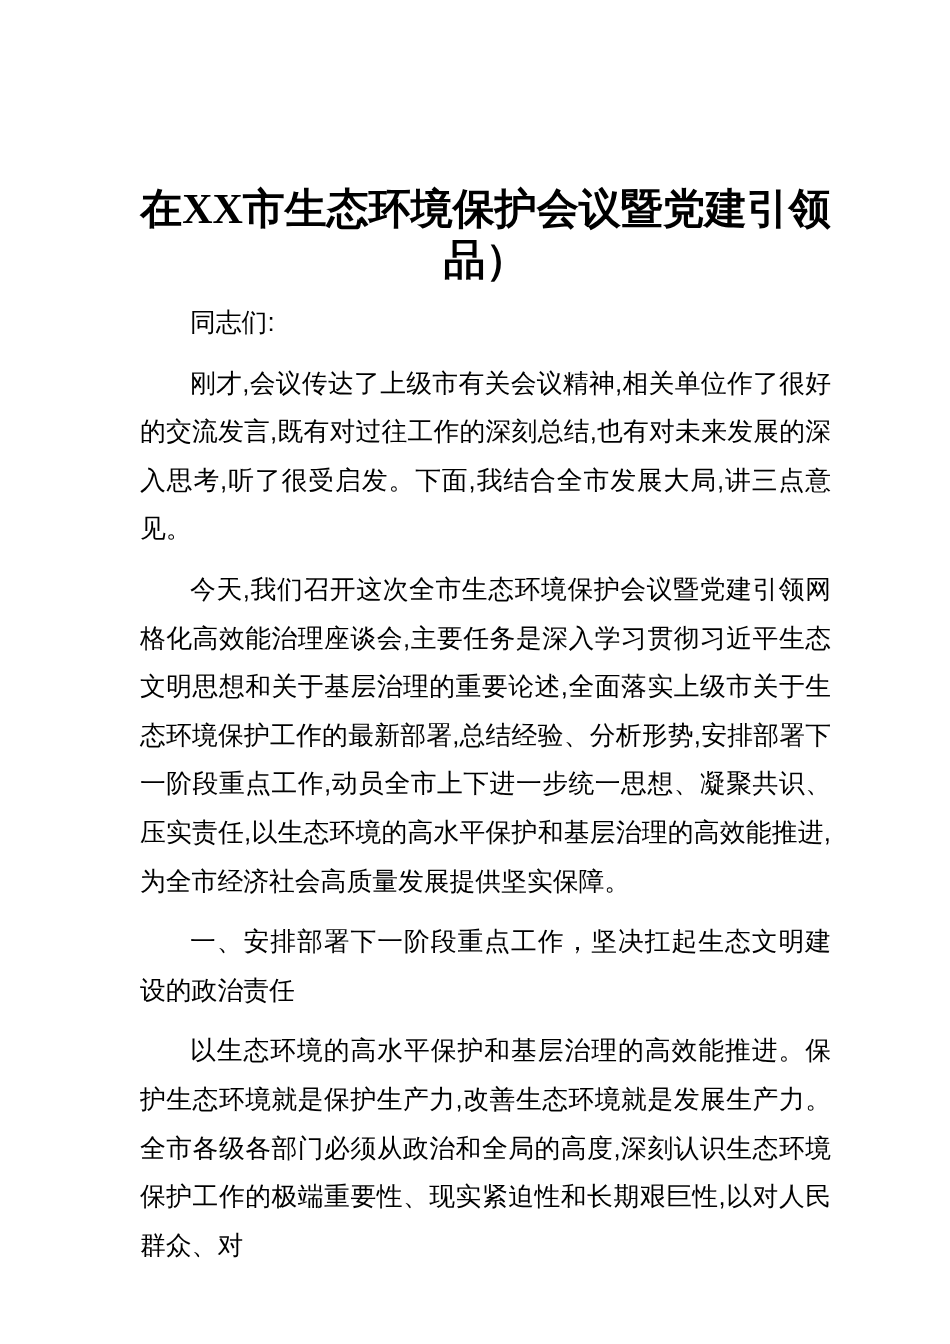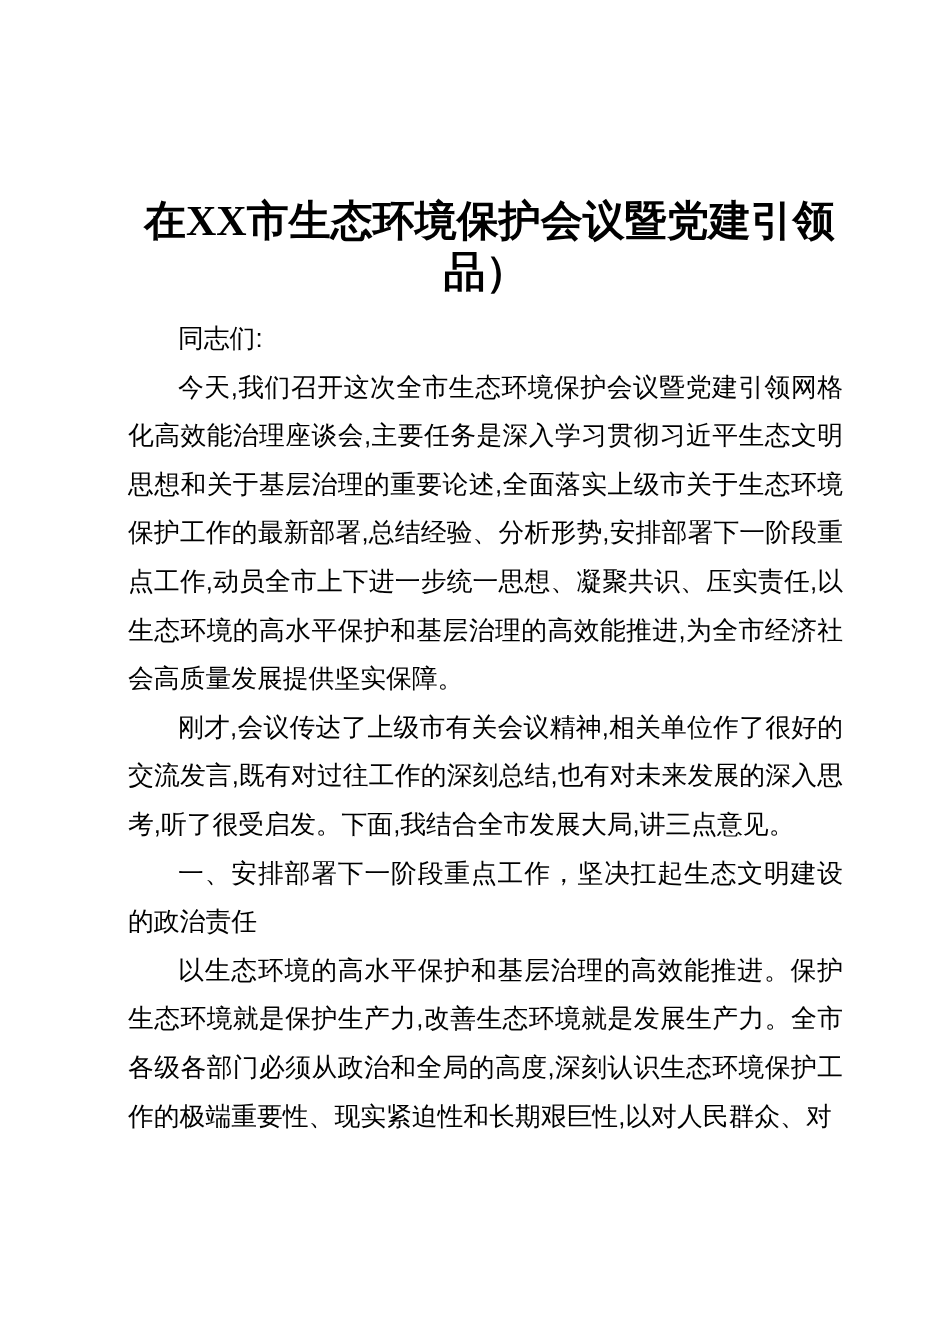--- a/index.html
+++ b/index.html
@@ -11,52 +11,52 @@
     position: relative;
     width: 950px;
     height: 1344px;
     box-sizing: border-box;
     background: #ffffff;
     color: #000000;
     padding: 180px 107px 0 128px;
     overflow: hidden;
   }
   .doc-title {
-    margin: 16px;
+    margin: 4px;
     font-family: "Liberation Serif", "DejaVu Serif", serif;
     font-weight: bold;
     font-size: 42px;
     line-height: 51px;
     text-align: center;
     color: #000000;
   }
   .title-line {
     display: block;
     white-space: nowrap;
   }
   .doc-body {
     font-family: "Liberation Sans", "DejaVu Sans", sans-serif;
     font-size: 25.8px;
     line-height: 48.6px;
     color: #000000;
   }
   .para {
-    margin: 0;
+    margin: 12px;
     text-align: justify;
     text-indent: 50px;
   }
 </style>
 </head>
 <body>
 
 <div class="page">
   <h1 class="doc-title">
     <span class="title-line">在XX市生态环境保护会议暨党建引领</span>
     <span class="title-line">品）</span>
   </h1>
   <div class="doc-body">
     <p class="para">同志们:</p>
+    <p class="para">刚才,会议传达了上级市有关会议精神,相关单位作了很好的交流发言,既有对过往工作的深刻总结,也有对未来发展的深入思考,听了很受启发。下面,我结合全市发展大局,讲三点意见。</p>
     <p class="para">今天,我们召开这次全市生态环境保护会议暨党建引领网格化高效能治理座谈会,主要任务是深入学习贯彻习近平生态文明思想和关于基层治理的重要论述,全面落实上级市关于生态环境保护工作的最新部署,总结经验、分析形势,安排部署下一阶段重点工作,动员全市上下进一步统一思想、凝聚共识、压实责任,以生态环境的高水平保护和基层治理的高效能推进,为全市经济社会高质量发展提供坚实保障。</p>
-    <p class="para">刚才,会议传达了上级市有关会议精神,相关单位作了很好的交流发言,既有对过往工作的深刻总结,也有对未来发展的深入思考,听了很受启发。下面,我结合全市发展大局,讲三点意见。</p>
     <p class="para">一、安排部署下一阶段重点工作，坚决扛起生态文明建设的政治责任</p>
     <p class="para">以生态环境的高水平保护和基层治理的高效能推进。保护生态环境就是保护生产力,改善生态环境就是发展生产力。全市各级各部门必须从政治和全局的高度,深刻认识生态环境保护工作的极端重要性、现实紧迫性和长期艰巨性,以对人民群众、对</p>
   </div>
 </div>
 
 </body></html>

